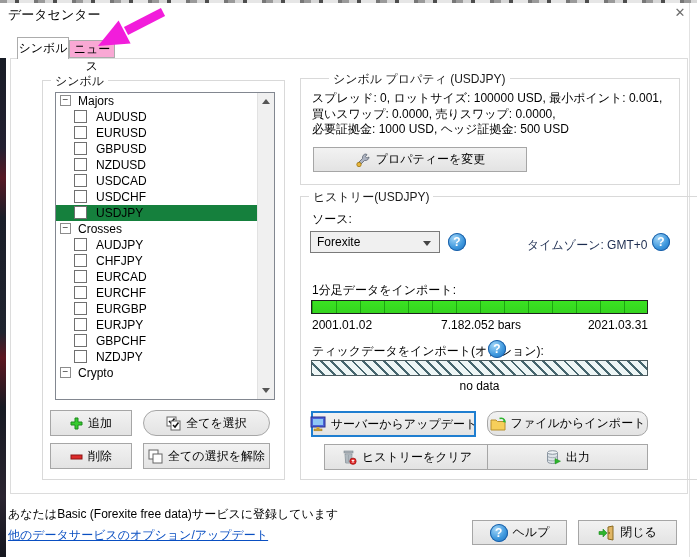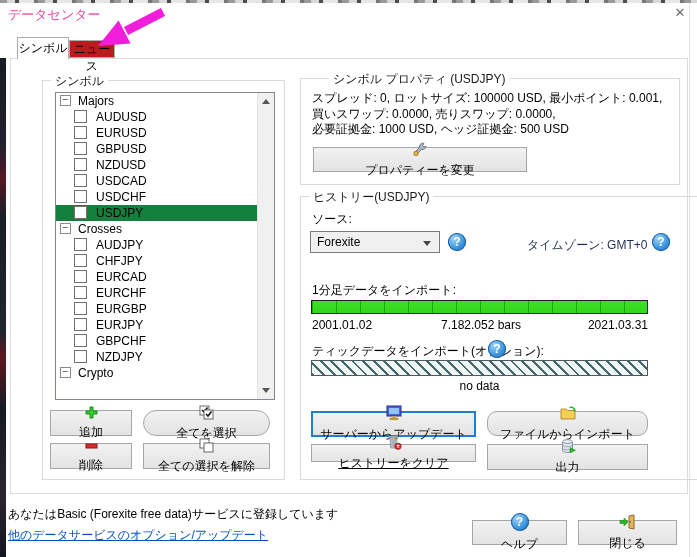--- a/index.html
+++ b/index.html
@@ -8,27 +8,27 @@
   .abs{position:absolute;}
 
   
   .top-strip{left:0;top:0;width:697px;height:3px;
     background:repeating-linear-gradient(90deg,#9a9a9a 0 7px,#d8d8d8 7px 15px,#4d4d4d 15px 19px,#e6e6e6 19px 34px,#777 34px 38px);}
   .left-strip{left:0;top:58px;width:6px;height:499px;
     background:linear-gradient(180deg,#181c26 0%,#232031 18%,#571824 24%,#1a1e29 32%,#20242f 55%,#5d1620 60%,#171a23 70%,#2a2430 88%,#14161e 100%);}
   .right-edge{left:689px;top:3px;width:1px;height:554px;background:#e2e2e2;}
 
   
-  .win-title{left:8px;top:6px;font-size:13px;color:#ec4899;}
+  .win-title{left:8px;top:6px;font-size:13px;color:#000000;}
   .close-x{left:668px;top:4px;width:24px;height:18px;text-align:center;line-height:18px;color:#6d6d6d;font-size:13px;cursor:default;}
 
   
   .tab{box-sizing:border-box;text-align:center;font-size:12px;}
   .tab-active{left:17px;top:37px;width:52px;height:22px;background:#fff;border:1px solid #acacac;border-bottom:none;line-height:21px;z-index:3;}
-  .tab-inactive{left:69px;top:40px;width:46px;height:18px;background:#b91c1c;border:1px solid #acacac;line-height:17px;z-index:1;}
+  .tab-inactive{left:69px;top:40px;width:46px;height:18px;background:#f9a8d4;border:1px solid #acacac;line-height:17px;z-index:1;}
   .tab-page{left:10px;top:58px;width:678px;height:436px;background:#fff;border:1px solid #dcdcdc;box-sizing:border-box;z-index:0;}
 
   
   .anno{left:88px;top:4px;z-index:9;pointer-events:none;}
 
   
   .group{box-sizing:border-box;border:1px solid #d9d9d9;z-index:1;}
   .group-label{position:absolute;top:-8px;background:#fff;padding:0 4px;font-size:12px;color:#1a1a1a;white-space:nowrap;}
   .g-symbols{left:42px;top:80px;width:243px;height:400px;}
   .g-props{left:300px;top:78px;width:380px;height:107px;}
@@ -45,30 +45,30 @@
   .cbox{position:absolute;left:18px;top:1px;width:13px;height:13px;border:1px solid #707070;box-sizing:border-box;background:#fff;}
   .ilabel{position:absolute;left:40px;top:0;}
   .vscroll{position:absolute;right:0;top:0;width:17px;height:100%;background:#f0f0f0;border-left:1px solid #e2e2e2;box-sizing:border-box;}
   .sb-btn{position:absolute;left:0;width:17px;height:17px;background:#f0f0f0;}
   .sb-up{top:0;} .sb-down{bottom:0;}
   .tri-up{position:absolute;left:4px;top:6px;width:0;height:0;border-left:4px solid transparent;border-right:4px solid transparent;border-bottom:5px solid #555;}
   .tri-down{position:absolute;left:4px;top:6px;width:0;height:0;border-left:4px solid transparent;border-right:4px solid transparent;border-top:5px solid #555;}
 
   
   .btn{box-sizing:border-box;background:linear-gradient(#f2f2f2,#e3e3e3);border:1px solid #a6a6a6;font-size:12px;
-       display:flex;align-items:center;justify-content:center;gap:5px;cursor:default;white-space:nowrap;z-index:2;flex-direction:column;}
+       display:flex;align-items:center;justify-content:center;gap:5px;cursor:default;white-space:nowrap;z-index:2;}
   .btn-focus{border:2px solid #1f7ed0;}
   .b-add{left:50px;top:410px;width:82px;height:26px;}
   .b-selall{left:143px;top:410px;width:127px;height:26px;border-radius:13px;}
   .b-del{left:50px;top:443px;width:82px;height:26px;}
   .b-deselall{left:143px;top:443px;width:127px;height:26px;}
   .b-change{left:313px;top:147px;width:214px;height:25px;}
   .b-update{left:311px;top:411px;width:165px;height:26px;}
   .b-import{left:487px;top:411px;width:161px;height:25px;border-radius:10px;}
-  .b-clear{left:311px;top:444px;width:165px;height:18px;text-decoration:underline;}
+  .b-clear{left:324px;top:444px;width:165px;height:26px;}
   .b-export{left:487px;top:444px;width:161px;height:26px;}
   .b-help{left:472px;top:520px;width:95px;height:25px;}
   .b-close{left:578px;top:520px;width:99px;height:25px;}
 
   
   .props-text{left:312px;top:91px;width:362px;line-height:15.5px;font-size:12px;z-index:2;}
 
   
   .lbl{z-index:2;font-size:12px;}
   .src-label{left:312px;top:211px;}

